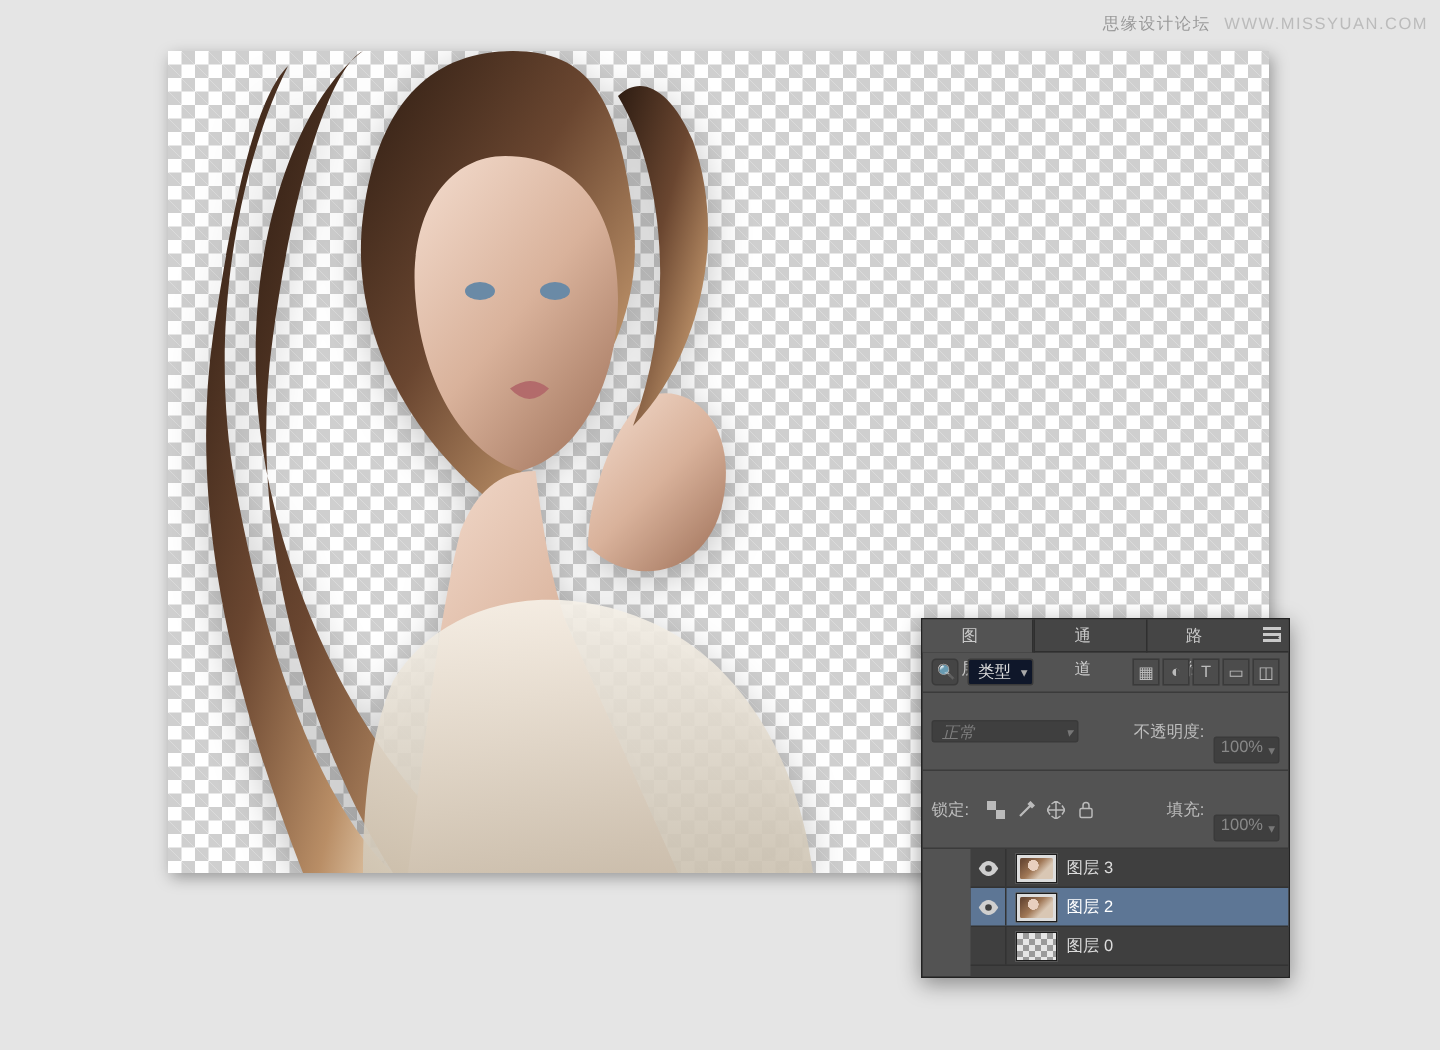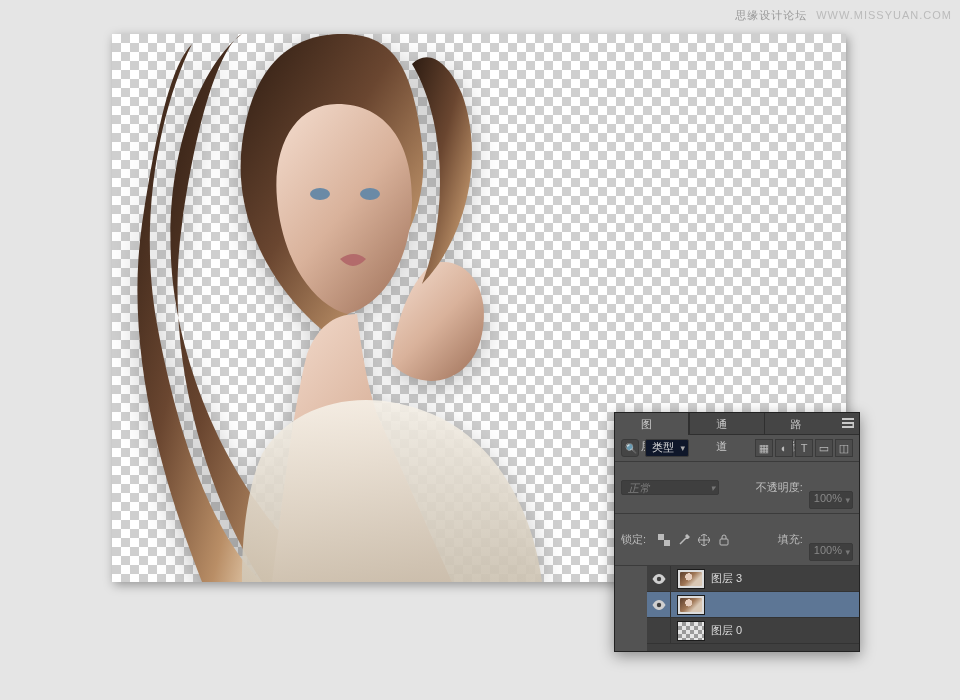--- a/index.html
+++ b/index.html
@@ -271,20 +271,21 @@
         <div class="name">图层 3</div>
       </div>
       <div class="layer selected">
         <div class="vis">
           <svg viewBox="0 0 14 10">
             <path d="M7 0C3 0 0.5 5 0.5 5S3 10 7 10s6.5-5 6.5-5S11 0 7 0z" fill="#cfcfcf"></path>
             <circle cx="7" cy="5" r="2.2" fill="#3f3f3f"></circle>
           </svg>
         </div>
         <div class="thumb content"></div>
+        <div class="name">图层 2</div>
       </div>
       <div class="layer">
         <div class="vis"></div>
         <div class="thumb checker-mini"></div>
         <div class="name">图层 0</div>
       </div>
     </div>
 </div>
 
 </body></html>

